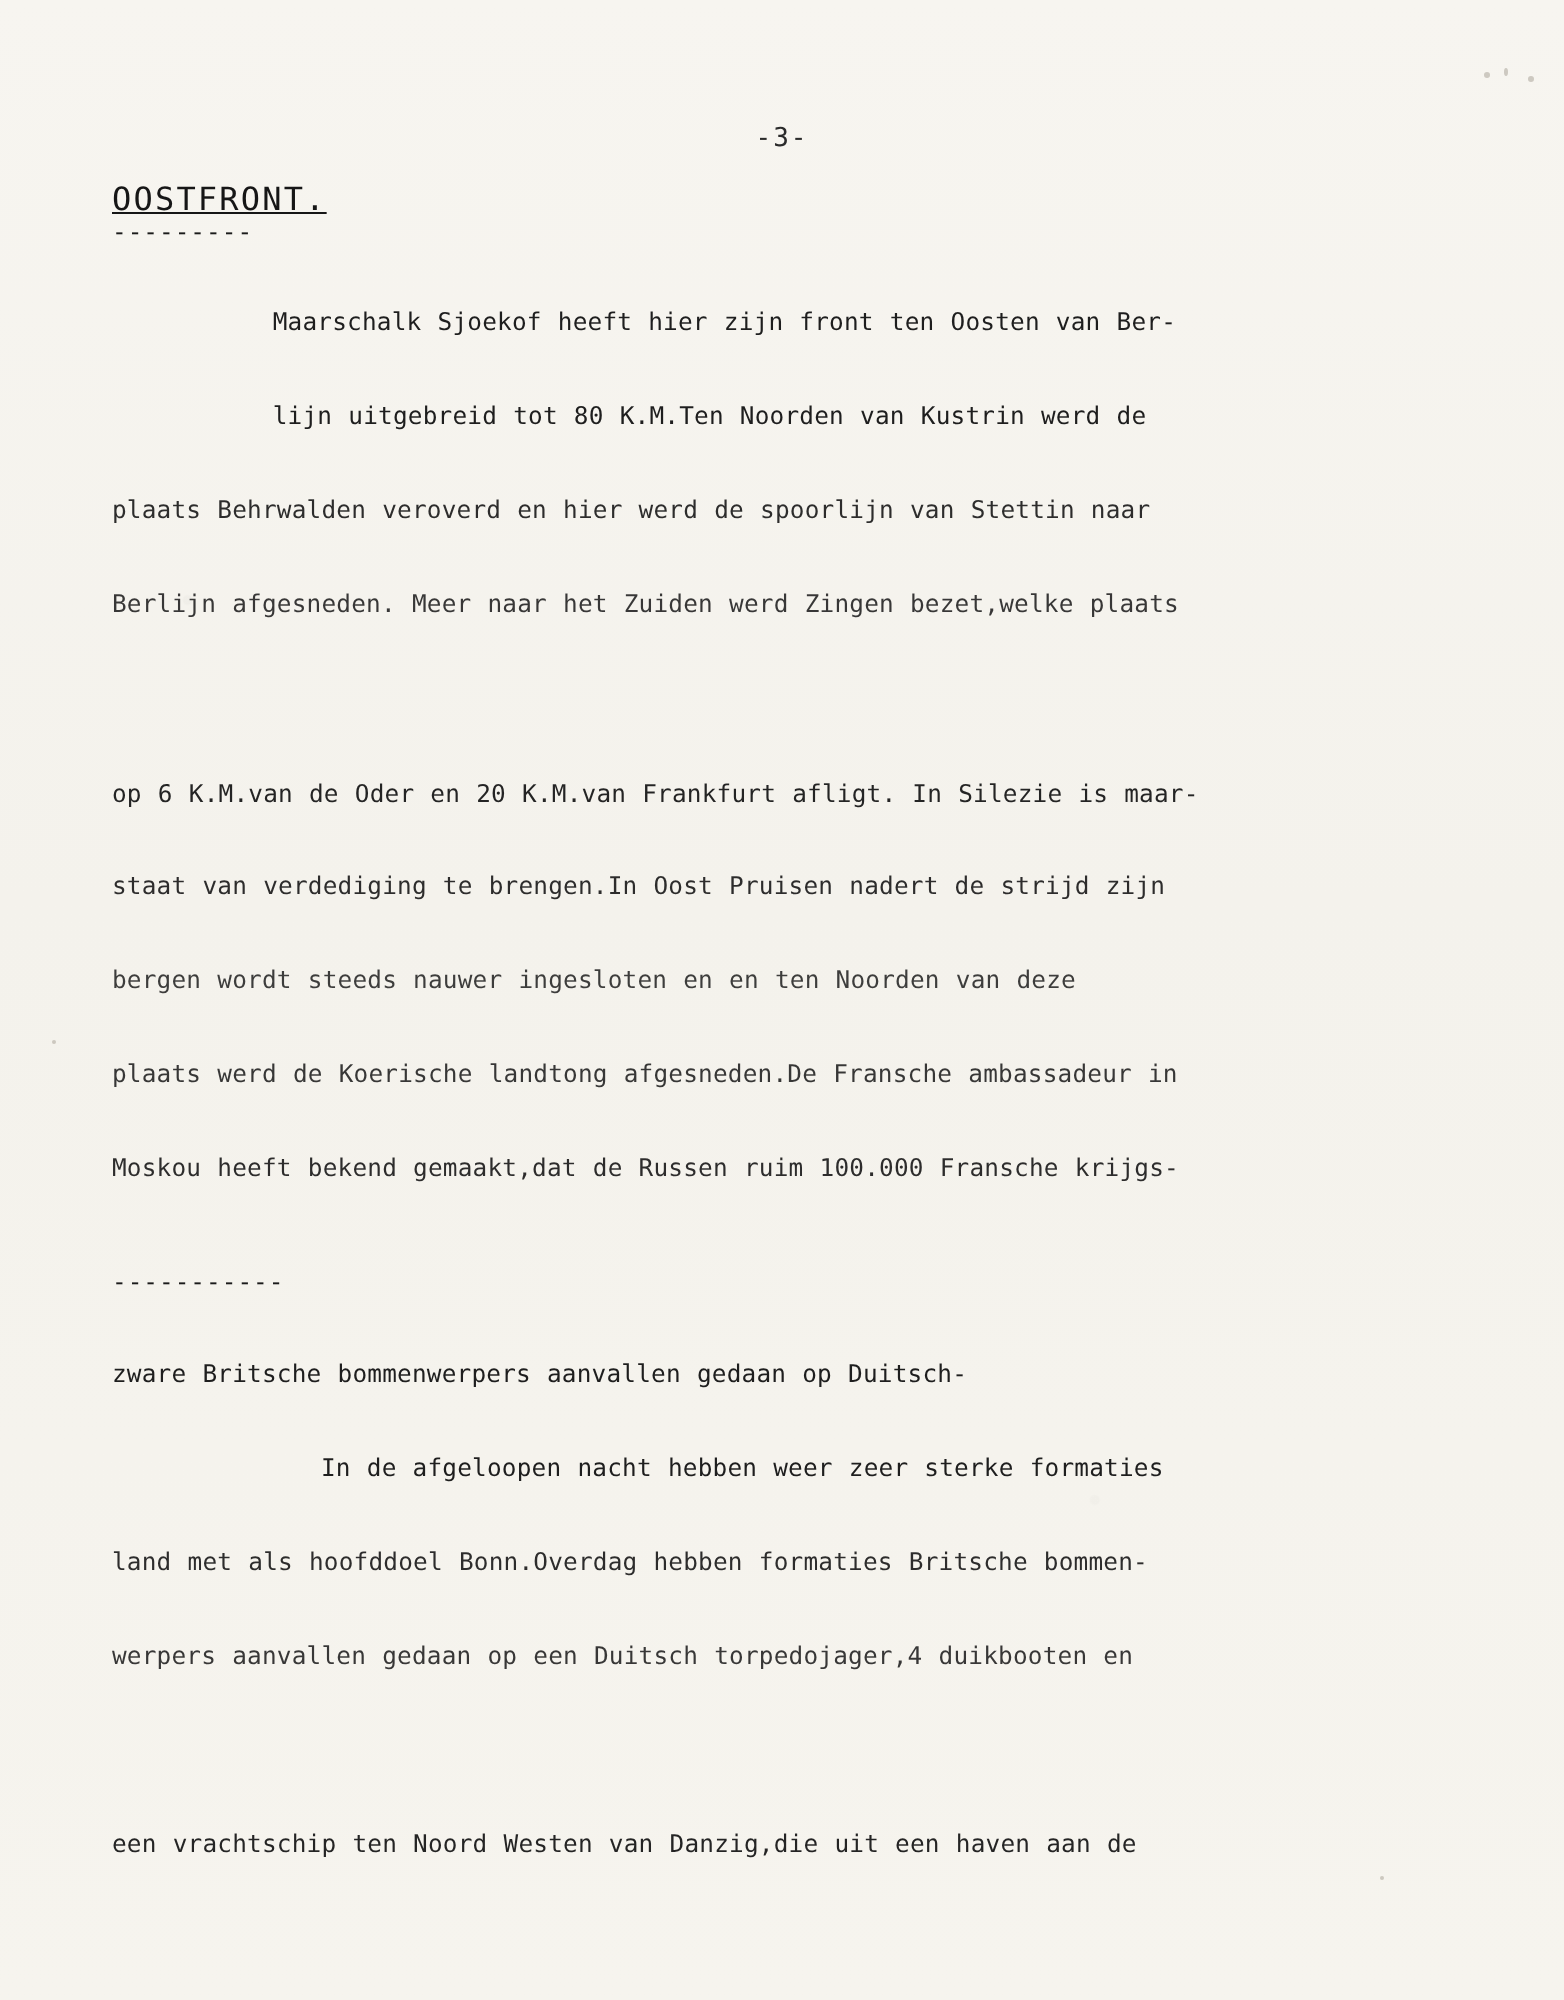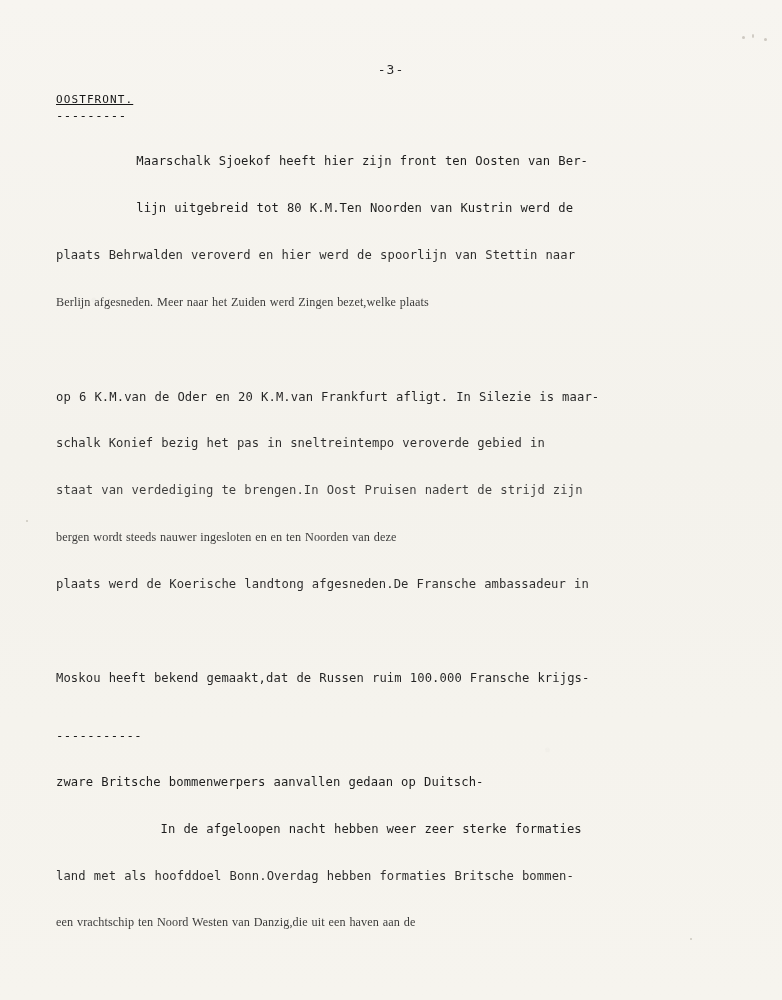--- a/index.html
+++ b/index.html
@@ -49,21 +49,21 @@
     font-size: 12.2px;
     line-height: 15.6px;
     letter-spacing: 0.1px;
   }
   .section {
     margin-bottom: 11px;
   }
   .sec-head {
     text-decoration: underline;
     letter-spacing: 1.1px;
-    font-size: 11px;
+    font-size: 16px;
     margin-bottom: 1px;
     color: #161616;
   }
   .dashes {
     letter-spacing: 0.5px;
     color: #1b1b1b;
     font-size: 12.2px;
     display: block;
     margin-bottom: -1px;
   }
@@ -71,21 +71,21 @@
     text-align: justify;
     white-space: pre-wrap;
     word-spacing: 0.6px;
   }
   .ln {
     display: block;
     white-space: pre;
   }
   
   .ln:nth-child(3n) { opacity: .93; }
-  .ln:nth-child(4n) { opacity: .88; font-family: Liberation Serif, serif; }
+  .ln:nth-child(4n) { opacity: .88; }
   .ln:nth-child(5n) { opacity: .97; margin-top: 48px; }
   .ln:nth-child(7n) { opacity: .85; }
 </style>
 </head>
 <body>
 
 <div class="page">
 
   <div class="speck" style="left:742px;top:36px;width:3px;height:3px;"></div>
   <div class="speck" style="left:752px;top:34px;width:2px;height:4px;"></div>
@@ -99,34 +99,34 @@
 
     <div class="section">
       <div class="sec-head">OOSTFRONT.</div>
       <span class="dashes">---------</span>
       <div class="para">
         <span class="ln">          Maarschalk Sjoekof heeft hier zijn front ten Oosten van Ber-</span>
         <span class="ln">          lijn uitgebreid tot 80 K.M.Ten Noorden van Kustrin werd de</span>
         <span class="ln">plaats Behrwalden veroverd en hier werd de spoorlijn van Stettin naar</span>
         <span class="ln">Berlijn afgesneden. Meer naar het Zuiden werd Zingen bezet,welke plaats</span>
         <span class="ln">op 6 K.M.van de Oder en 20 K.M.van Frankfurt afligt. In Silezie is maar-</span>
-        <span class="ln">schalk Konief bezig het pas in sneltreintempo veroverde gebied in</span>
         <span class="ln">staat van verdediging te brengen.In Oost Pruisen nadert de strijd zijn</span>
         <span class="ln">bergen wordt steeds nauwer ingesloten en en ten Noorden van deze</span>
         <span class="ln">plaats werd de Koerische landtong afgesneden.De Fransche ambassadeur in</span>
         <span class="ln">Moskou heeft bekend gemaakt,dat de Russen ruim 100.000 Fransche krijgs-</span>
       </div>
     </div>
 
     <div class="section">
       <span class="dashes">-----------</span>
       <div class="para">
         <span class="ln">zware Britsche bommenwerpers aanvallen gedaan op Duitsch-</span>
         <span class="ln">             In de afgeloopen nacht hebben weer zeer sterke formaties</span>
         <span class="ln">land met als hoofddoel Bonn.Overdag hebben formaties Britsche bommen-</span>
+        <span class="ln">werpers aanvallen gedaan op een Duitsch torpedojager,4 duikbooten en</span>
         <span class="ln">een vrachtschip ten Noord Westen van Danzig,die uit een haven aan de</span>
         
         
         
         
         
         
         
         
         

